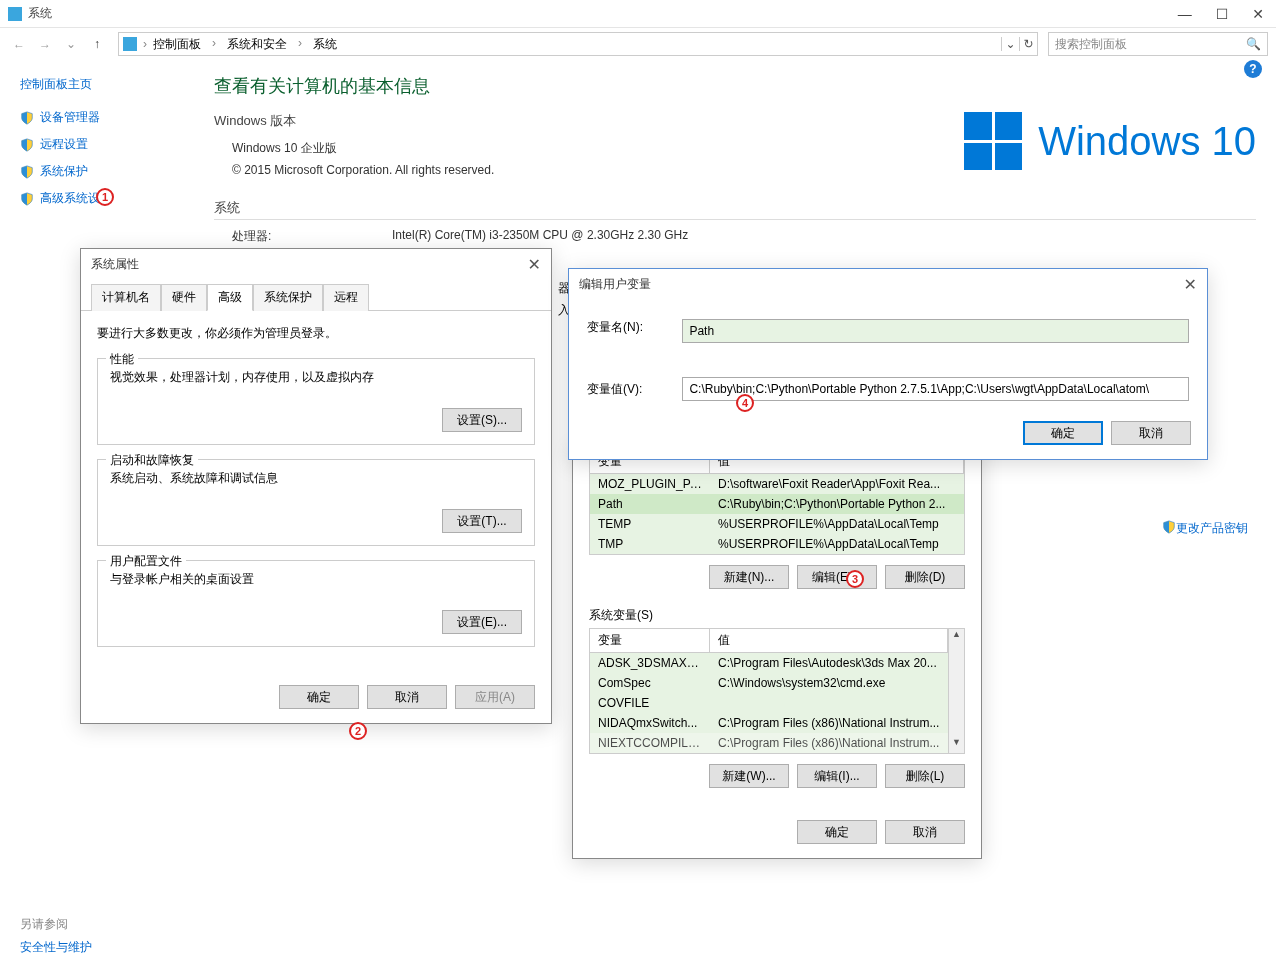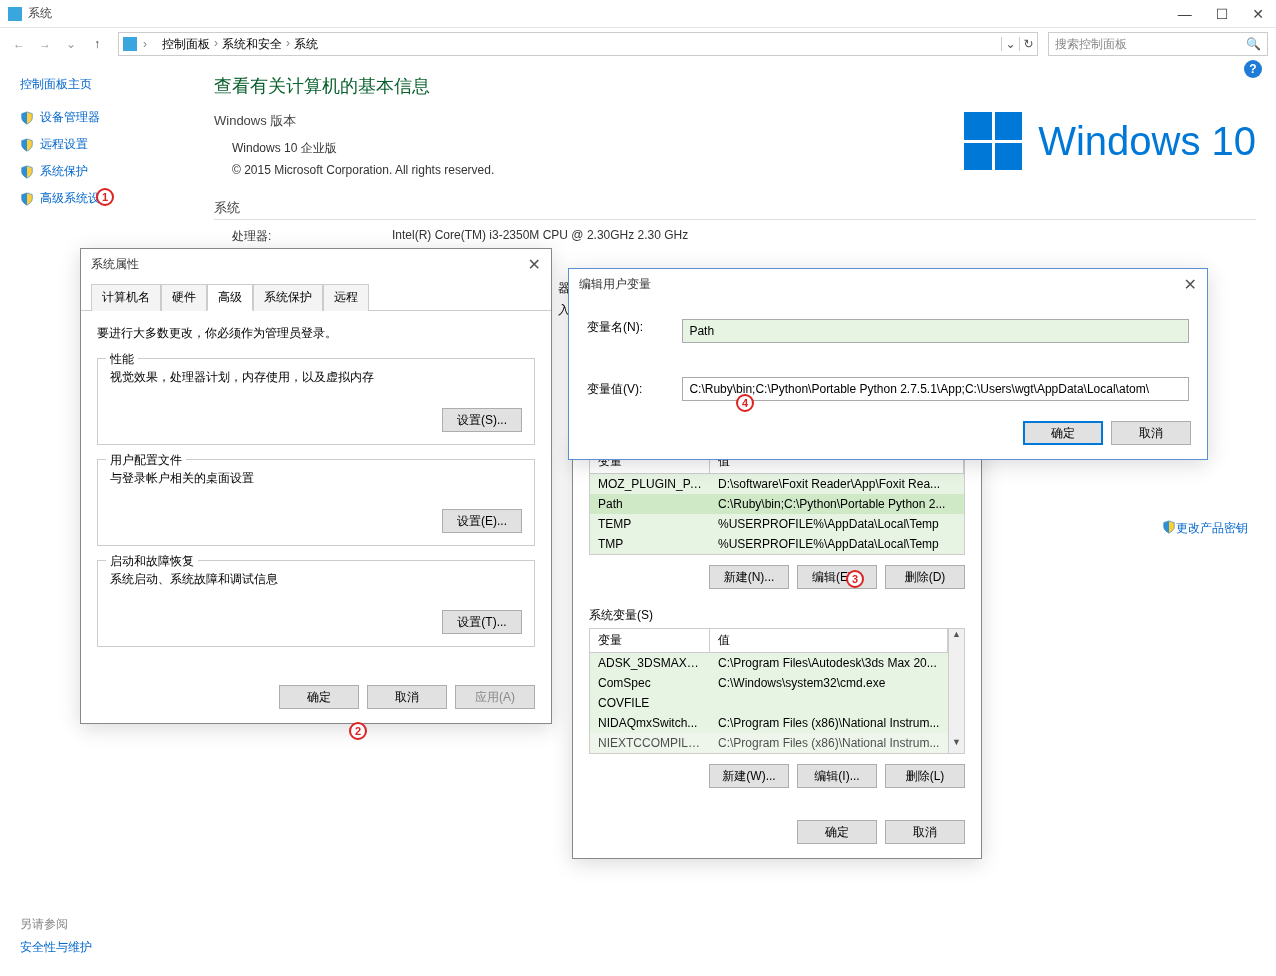--- a/index.html
+++ b/index.html
@@ -12,21 +12,21 @@
 .winbtns { display: flex; gap: 24px; padding-right: 4px; }
 .winbtns span { color: #444; font-size: 14px; cursor: default; }
 
 
 .navbar { height: 32px; display: flex; align-items: center; padding: 0 8px; gap: 4px; }
 .navbtn { width: 22px; height: 22px; display: flex; align-items: center; justify-content: center; color: #999; }
 .navbtn.enabled { color: #333; }
 .breadcrumb-wrap { flex: 1; display: flex; align-items: center; border: 1px solid #ccc; height: 24px; margin: 0 6px; }
 .bc-icon { width: 22px; height: 22px; display: flex; align-items: center; justify-content: center; }
 .bc-icon .sq { width: 14px; height: 14px; background: #3aa6de; }
-.bc-text { display: flex; gap: 4px; padding: 0 4px; font-size: 12px; margin-left: 9px; }
+.bc-text { display: flex; gap: 11px; padding: 0 4px; font-size: 12px; }
 .bc-sep { color: #888; }
 .bc-dd { margin-left: auto; display: flex; }
 .bc-dd span { width: 18px; text-align: center; border-left: 1px solid #ccc; color: #555; }
 .searchbox { width: 220px; height: 24px; border: 1px solid #ccc; display: flex; align-items: center; padding: 0 6px; color: #888; }
 .searchbox .sicon { margin-left: auto; }
 
 
 .mainrow { display: flex; position: relative; }
 .sidebar { width: 190px; padding: 16px 12px 0 20px; }
 .sidebar a { display: flex; align-items: center; gap: 6px; color: #0066cc; text-decoration: none; margin-bottom: 10px; font-size: 12px; }
@@ -204,29 +204,29 @@
   <div class="dbody">
     <div style="margin-bottom:16px">要进行大多数更改，你必须作为管理员登录。</div>
 
     <div class="group">
       <div class="gl">性能</div>
       <div style="margin-bottom:22px">视觉效果，处理器计划，内存使用，以及虚拟内存</div>
       <div style="text-align:right"><button class="btn">设置(S)...</button></div>
     </div>
 
     <div class="group">
+      <div class="gl">启动和故障恢复</div>
+      <div style="margin-bottom:22px">系统启动、系统故障和调试信息</div>
+      <div style="text-align:right"><button class="btn">设置(T)...</button></div>
+    </div>
+
+    <div class="group">
       <div class="gl">用户配置文件</div>
       <div style="margin-bottom:22px">与登录帐户相关的桌面设置</div>
       <div style="text-align:right"><button class="btn">设置(E)...</button></div>
-    </div>
-
-    <div class="group">
-      <div class="gl">启动和故障恢复</div>
-      <div style="margin-bottom:22px">系统启动、系统故障和调试信息</div>
-      <div style="text-align:right"><button class="btn">设置(T)...</button></div>
     </div>
 
   </div>
   <div class="dfooter">
     <button class="btn">确定</button>
     <button class="btn">取消</button>
     <button class="btn" style="color:#888" disabled="">应用(A)</button>
   </div>
 </div>
 <div class="anno" style="left:349px;top:722px">2</div>

